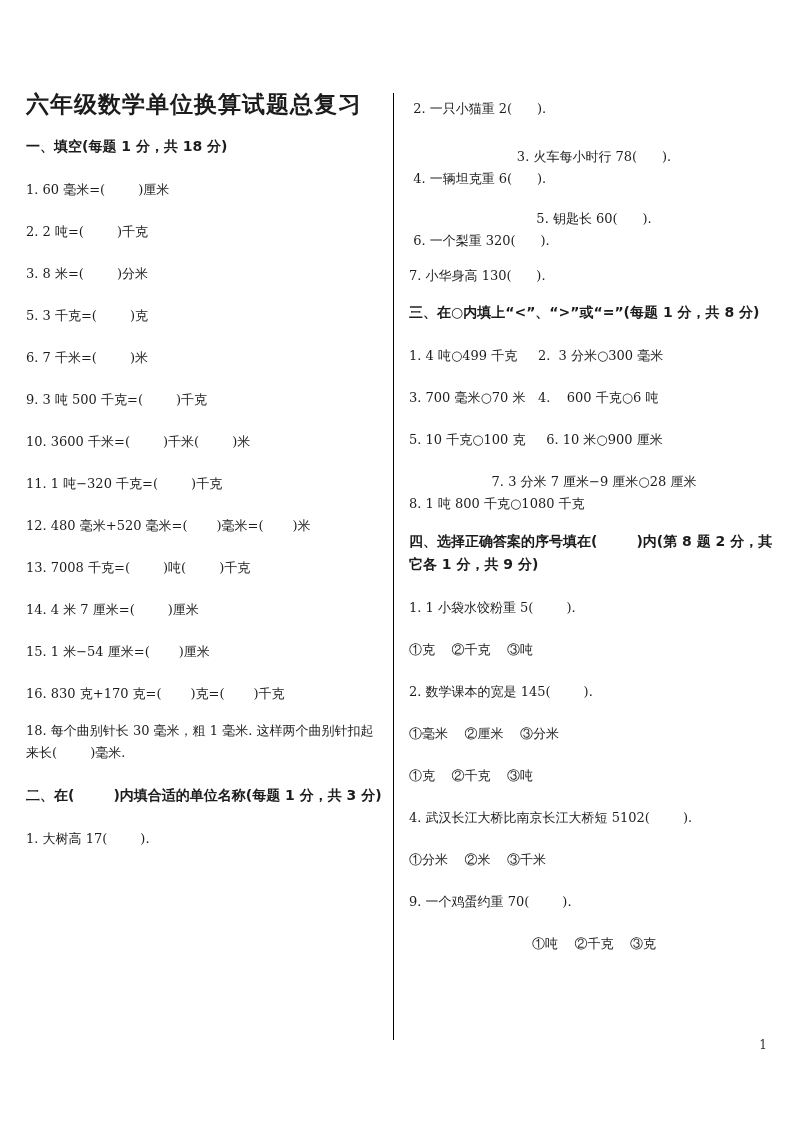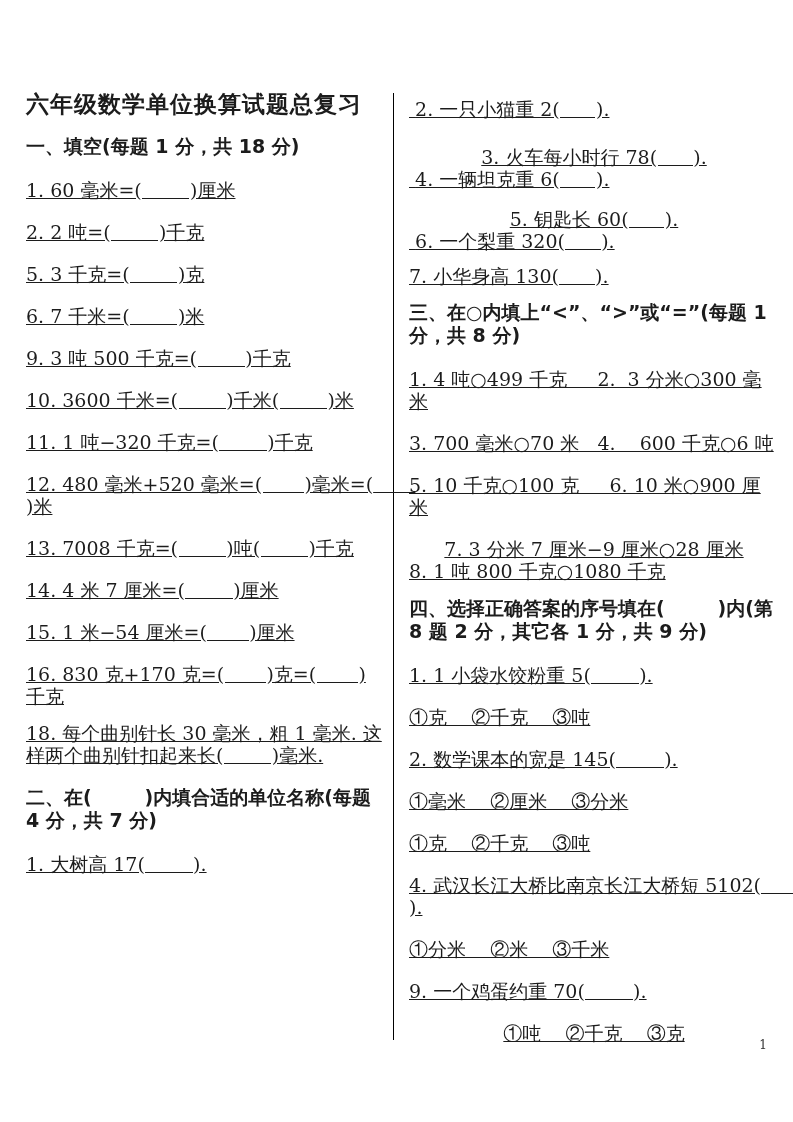--- a/index.html
+++ b/index.html
@@ -40,31 +40,30 @@
     font-weight: bold;
     font-size: 23px;
     line-height: 28px;
     letter-spacing: 1px;
     margin: 0 0 17px 0;
     white-space: pre-wrap;
   }
   .sec-heading {
     font-family: "DejaVu Sans", sans-serif;
     font-weight: bold;
-    font-size: 19px;
+    font-size: 14px;
     line-height: 23px;
     margin: 0 0 21px 0;
     white-space: pre-wrap;
   }
   .q {
-    font-size: 19px;
+    font-size: 13px;
     line-height: 22px;
     margin: 0 0 20px 0;
     white-space: pre-wrap;
-    text-decoration: underline;
   }
   .q.tight   { margin-bottom: 0; text-align: center; }
   .q.gap18   { margin-bottom: 18px; }
   .q.gap14   { margin-bottom: 14px; }
   .q.gap13   { margin-bottom: 13px; }
   .q.gap26   { margin-bottom: 26px; }
   .q.gap15   { margin-bottom: 15px; }
   .q.first-right { margin-top: 6px; }
   .page-number {
     position: absolute;
@@ -79,33 +78,34 @@
 <body>
 
 <div class="divider"></div>
 
 <div class="col-left">
   <h1 class="doc-title">六年级数学单位换算试题总复习</h1>
 
   <div class="sec-heading">一、填空(每题 1 分，共 18 分)</div>
   <div class="q">1. 60 毫米=(        )厘米</div>
   <div class="q">2. 2 吨=(        )千克</div>
+  <div class="q">3. 8 米=(        )分米</div>
   <div class="q">5. 3 千克=(        )克</div>
   <div class="q">6. 7 千米=(        )米</div>
   <div class="q">9. 3 吨 500 千克=(        )千克</div>
   <div class="q">10. 3600 千米=(        )千米(        )米</div>
   <div class="q">11. 1 吨−320 千克=(        )千克</div>
   <div class="q">12. 480 毫米+520 毫米=(       )毫米=(       )米</div>
   <div class="q">13. 7008 千克=(        )吨(        )千克</div>
   <div class="q">14. 4 米 7 厘米=(        )厘米</div>
   <div class="q">15. 1 米−54 厘米=(       )厘米</div>
   <div class="q gap15">16. 830 克+170 克=(       )克=(       )千克</div>
   <div class="q">18. 每个曲别针长 30 毫米，粗 1 毫米. 这样两个曲别针扣起来长(        )毫米.</div>
 
-  <div class="sec-heading">二、在(        )内填合适的单位名称(每题 4 分，共 7 分)</div>
+  <div class="sec-heading">二、在(        )内填合适的单位名称(每题 1 分，共 3 分)</div>
   <div class="q">1. 大树高 17(        ).</div>
 </div>
 
 <div class="col-right">
   <div class="q gap26 first-right"> 2. 一只小猫重 2(      ).</div>
   <div class="q tight">3. 火车每小时行 78(      ).</div>
   <div class="q gap18"> 4. 一辆坦克重 6(      ).</div>
   <div class="q tight">5. 钥匙长 60(      ).</div>
   <div class="q gap13"> 6. 一个梨重 320(      ).</div>
   <div class="q gap14">7. 小华身高 130(      ).</div>

